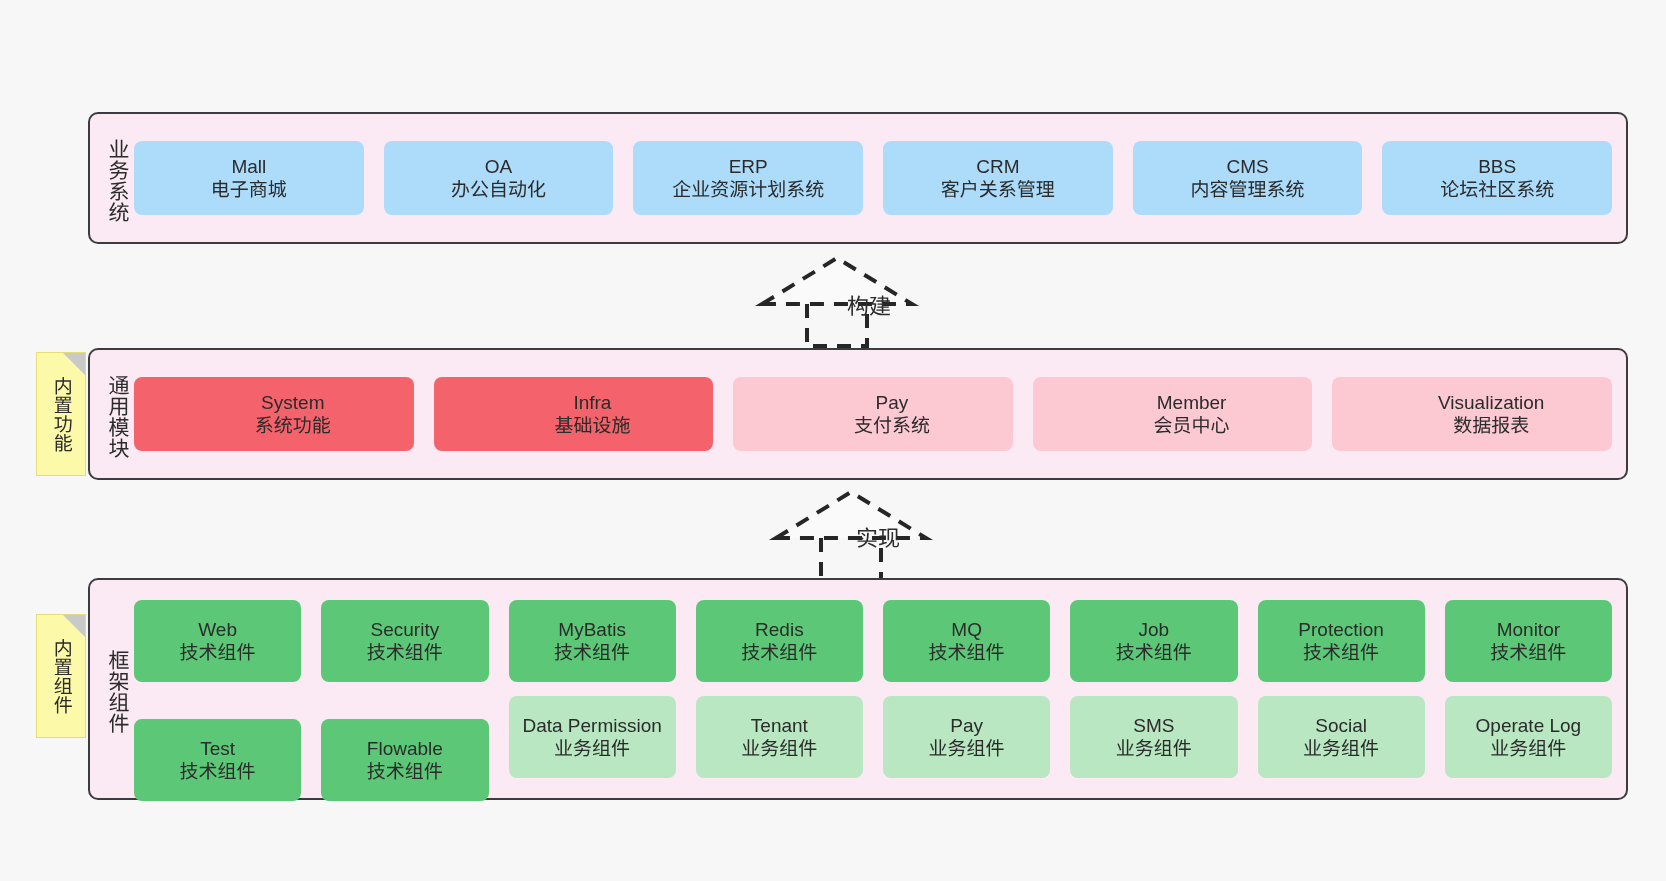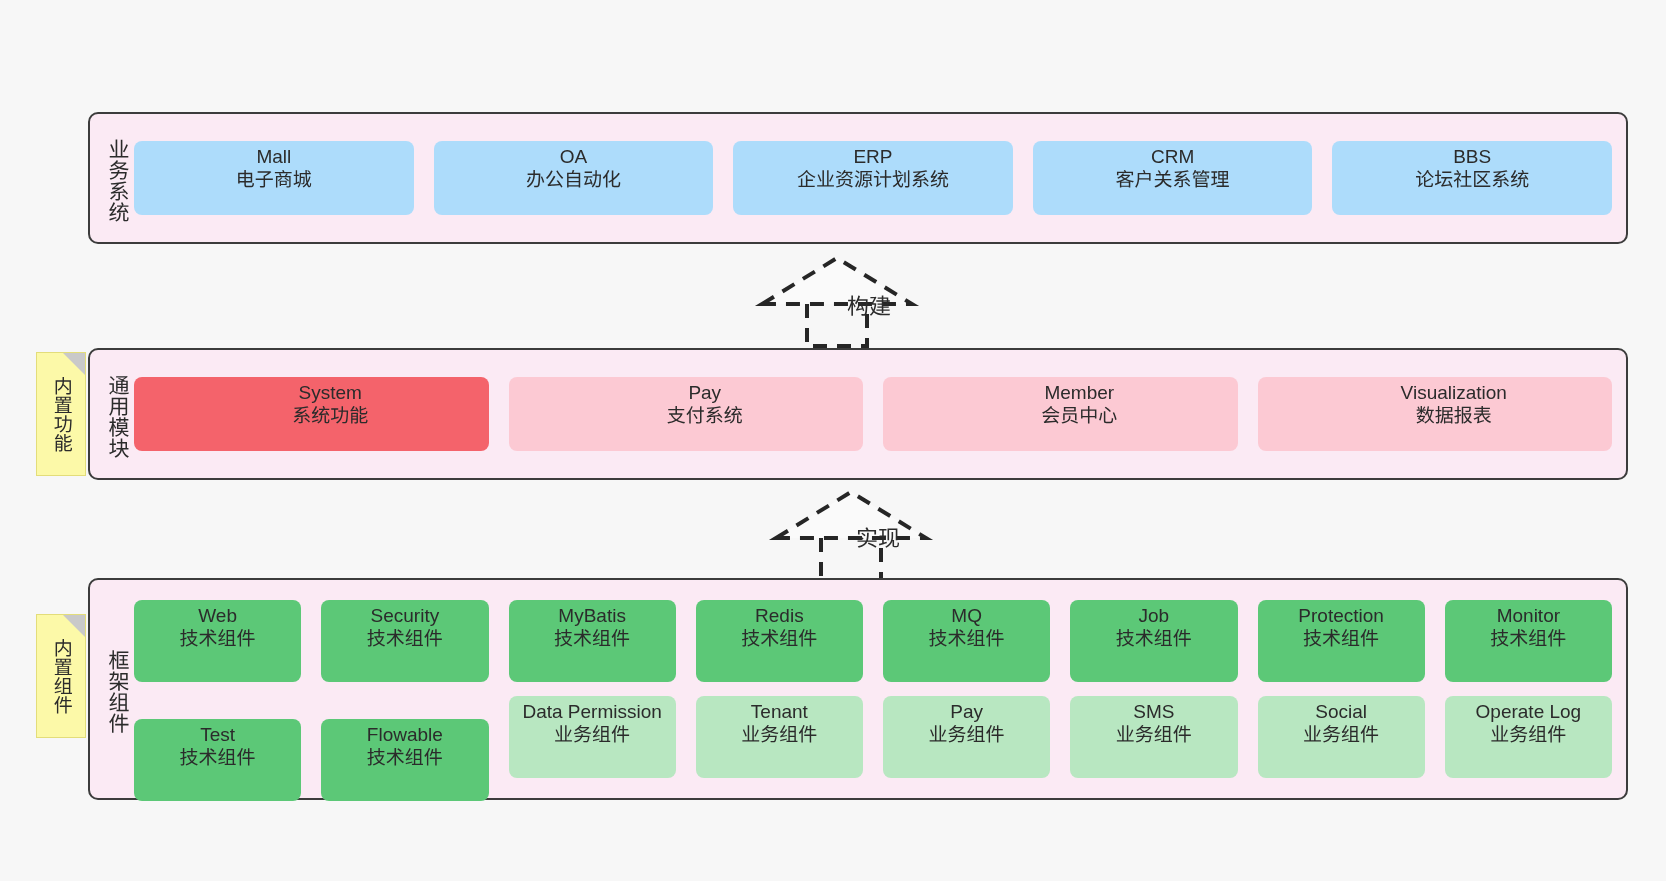--- a/index.html
+++ b/index.html
@@ -67,21 +67,21 @@
     justify-content: space-between;
   }
 
   
   .node {
     flex: 1 1 0;
     border-radius: 8px;
     display: flex;
     flex-direction: column;
     align-items: center;
-    justify-content: flex-start;
+    justify-content: center;
     text-align: center;
     line-height: 1.22;
     font-size: 19px;
     color: #2b2b2b;
     box-sizing: border-box;
     padding: 4px 2px;
   }
   .node .t1 { display:block; }
   .node .t2 { display:block; }
 
@@ -166,20 +166,24 @@
         </div>
         <div class="node blue">
           <span class="t1">ERP</span>
           <span class="t2">企业资源计划系统</span>
         </div>
         <div class="node blue">
           <span class="t1">CRM</span>
           <span class="t2">客户关系管理</span>
         </div>
         <div class="node blue">
+          <span class="t1">CMS</span>
+          <span class="t2">内容管理系统</span>
+        </div>
+        <div class="node blue">
           <span class="t1">BBS</span>
           <span class="t2">论坛社区系统</span>
         </div>
       </div>
     </div>
   </div>
 
   <div class="arrow-group" id="arrow-build">
     <svg width="170" height="96" viewBox="0 0 170 96" xmlns="http://www.w3.org/2000/svg">
 
@@ -196,20 +200,24 @@
   </div>
 
   <div class="layer" id="layer-common">
     <div class="layer-title">通用模块</div>
     <div class="layer-body">
       <div class="box-row">
         <div class="node red">
           <span class="t1">System</span>
           <span class="t2">系统功能</span>
         </div>
+        <div class="node red">
+          <span class="t1">Infra</span>
+          <span class="t2">基础设施</span>
+        </div>
         <div class="node pink">
           <span class="t1">Pay</span>
           <span class="t2">支付系统</span>
         </div>
         <div class="node pink">
           <span class="t1">Member</span>
           <span class="t2">会员中心</span>
         </div>
         <div class="node pink">
           <span class="t1">Visualization</span>

